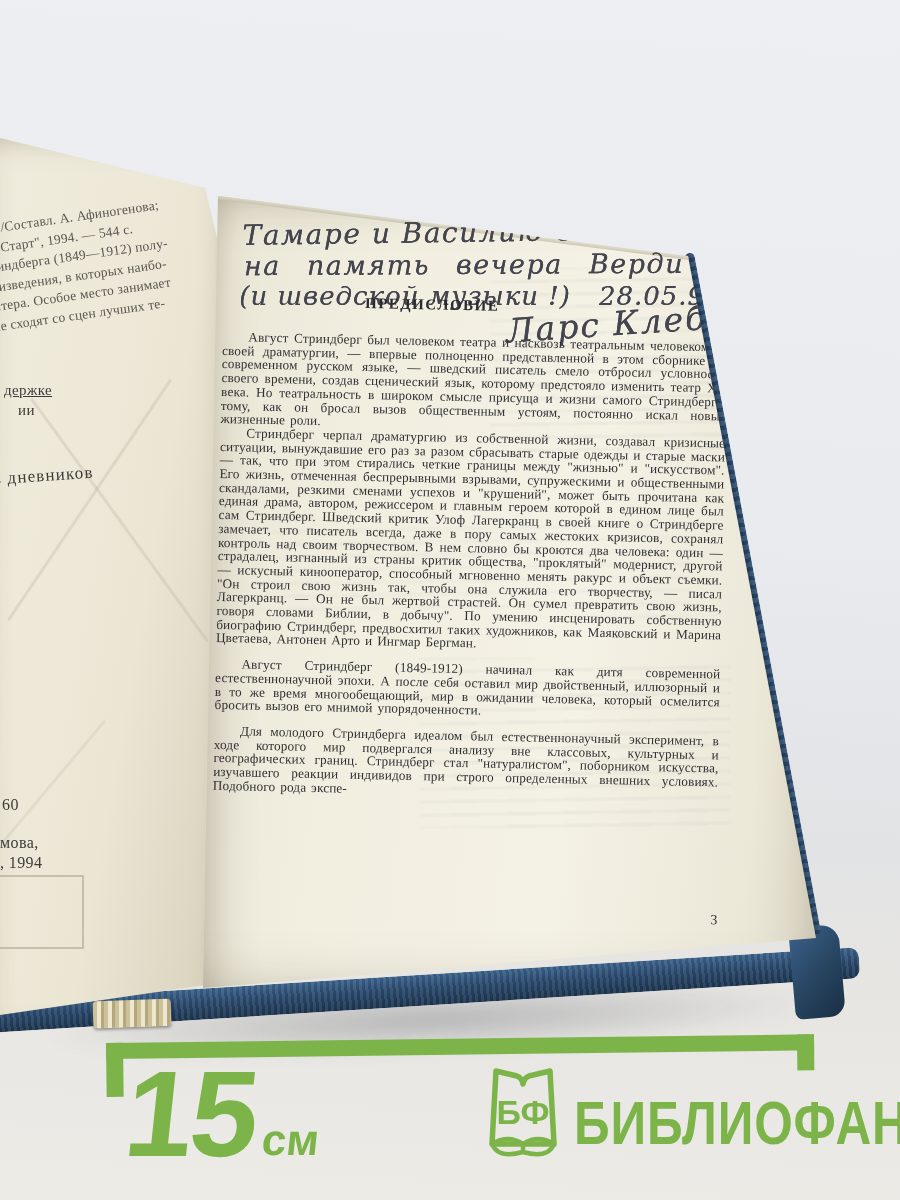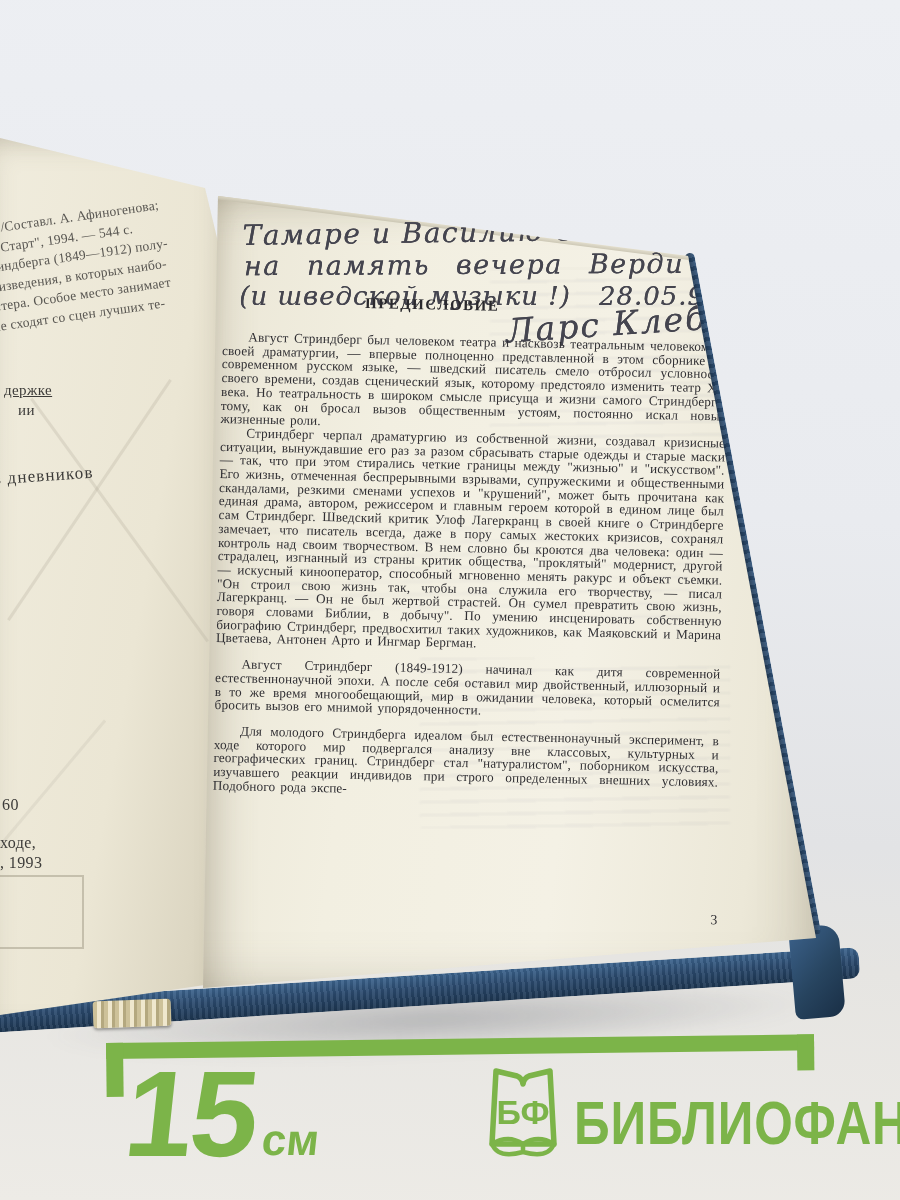--- a/index.html
+++ b/index.html
@@ -122,22 +122,22 @@
       <div>АО "Старт", 1994. — 544 с.</div>
       <div>Стриндберга (1849—1912) полу-</div>
       <div>произведения, в которых наибо-</div>
       <div>мастера. Особое место занимает</div>
       <div>р не сходят со сцен лучших те-</div>
     </div>
     <div class="lp-frag f-derzhke">держке</div>
     <div class="lp-frag f-ii">ии</div>
     <div class="lp-frag f-diaries">з дневников</div>
     <div class="lp-frag f-94">60</div>
-    <div class="lp-frag f-mova">ходе,</div>
-    <div class="lp-frag f-1994">, 1993</div>
+    <div class="lp-frag f-mova">мова,</div>
+    <div class="lp-frag f-1994">, 1994</div>
   </div>
 
   <div class="page-right">
     <div class="edge-top"></div>
     <div class="ghost g1"></div>
     <div class="ghost g2"></div>
     <div class="ghost g3"></div>
 
     <div class="page-inner">
       <div class="inscription">

